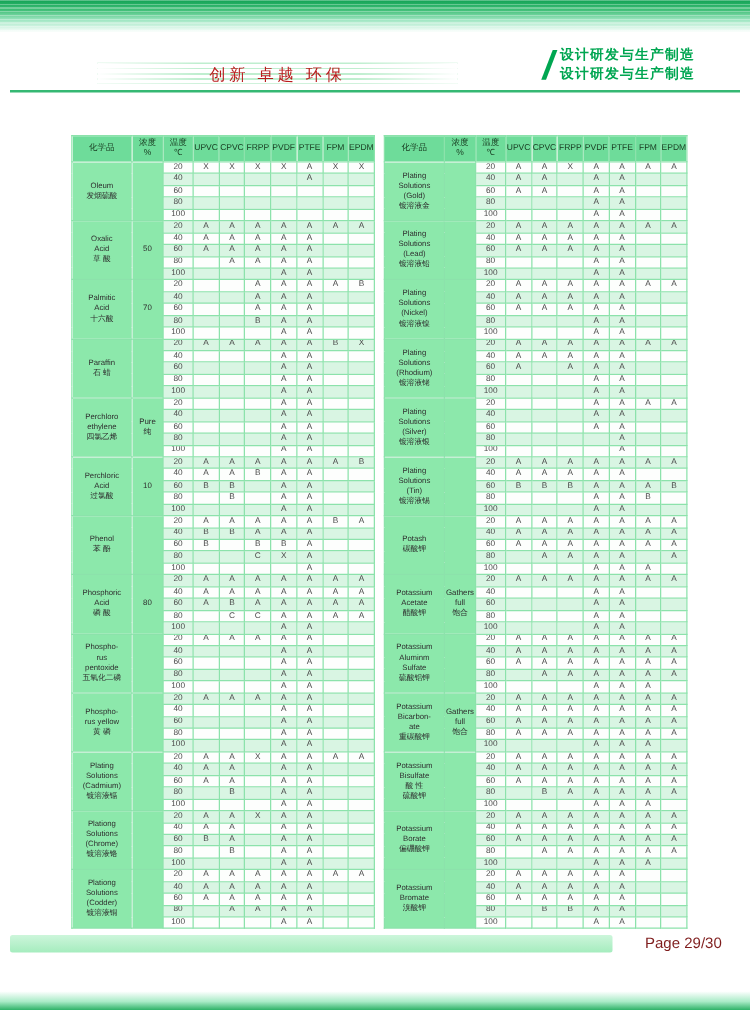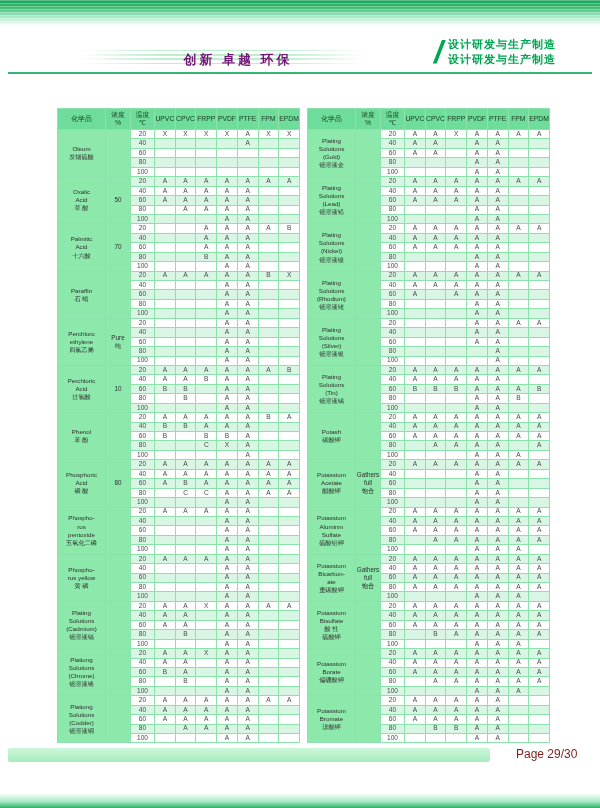--- a/index.html
+++ b/index.html
@@ -12,22 +12,22 @@
       repeating-linear-gradient(180deg, rgba(255,255,255,.30) 0 1px, rgba(255,255,255,0) 1px 3px),
       linear-gradient(180deg,#12a355 0,#3fbe77 8px,#9fe6c2 16px,#ffffff 26px);}
   .bottom-band{position:absolute;bottom:0;left:0;right:0;height:15px;
     background:linear-gradient(180deg,#ffffff 0,#a9ebc7 55%,#2fb268 100%);}
 
   
   .streaks{position:absolute;left:78px;top:50px;width:288px;height:17px;
     background:repeating-linear-gradient(180deg,#bfeecf 0 1.4px, rgba(255,255,255,0) 1.4px 4.2px);}
   .streaks::before{content:"";position:absolute;inset:0;
     background:linear-gradient(90deg,#ffffff 0,rgba(255,255,255,0) 28%,rgba(255,255,255,0) 72%,#ffffff 100%);}
-  .slogan{position:absolute;left:94px;top:51px;width:288px;text-align:center;
-    font-size:13px;font-weight:bold;color:#701a75;letter-spacing:3px;}
+  .slogan{position:absolute;left:78px;top:51px;width:288px;text-align:center;
+    font-size:13px;font-weight:normal;color:#b91c1c;letter-spacing:3px;}
   .tagline{position:absolute;top:37px;right:44px;display:flex;align-items:center;color:#00a651;}
   .tagline .slash{font-size:32px;line-height:30px;font-style:italic;margin-right:5px;font-weight:bold;}
   .tagline .lines{font-size:11px;font-weight:bold;line-height:1.4;letter-spacing:1px;text-align:left;}
   .header-rule{position:absolute;top:72px;left:8px;width:584px;height:0;border-top:2px solid #35b873;}
 
   
   .tables{position:absolute;top:108px;left:57px;display:flex;gap:7px;}
   table.res{border-collapse:collapse;table-layout:fixed;width:243px;border:1px solid #5ccd89;background:#fff;}
   table.res td{border:1px solid #8ce2ab;padding:0;overflow:hidden;text-align:center;}
   tr.head td{background:#6edc9a;font-size:6.8px;color:#17391f;height:20px;line-height:1.15;}

